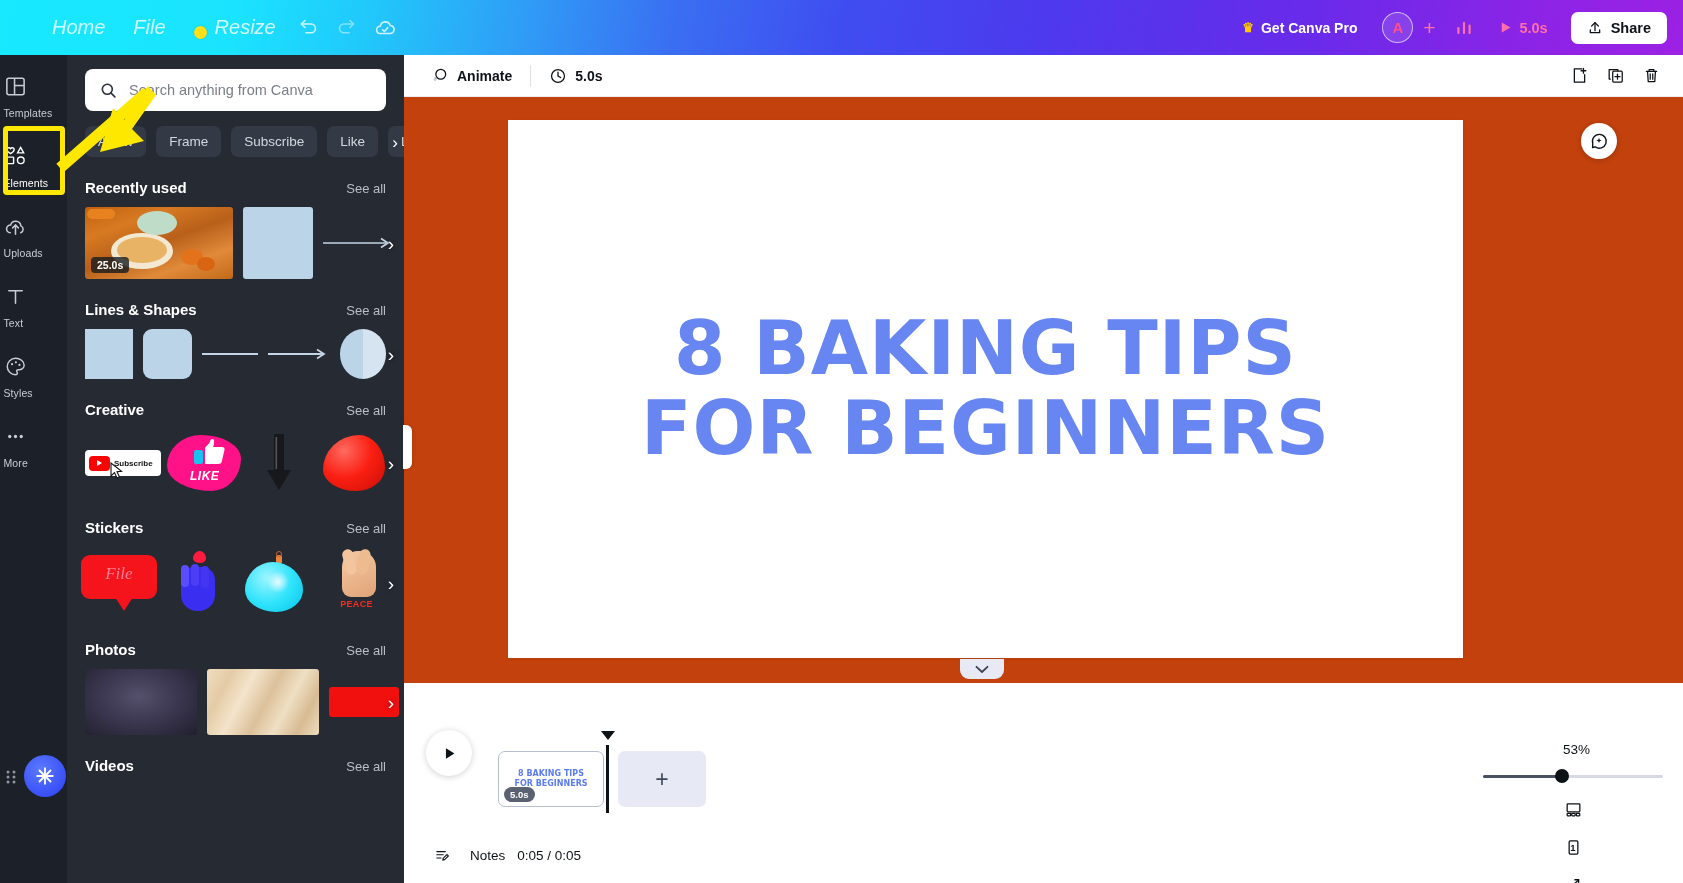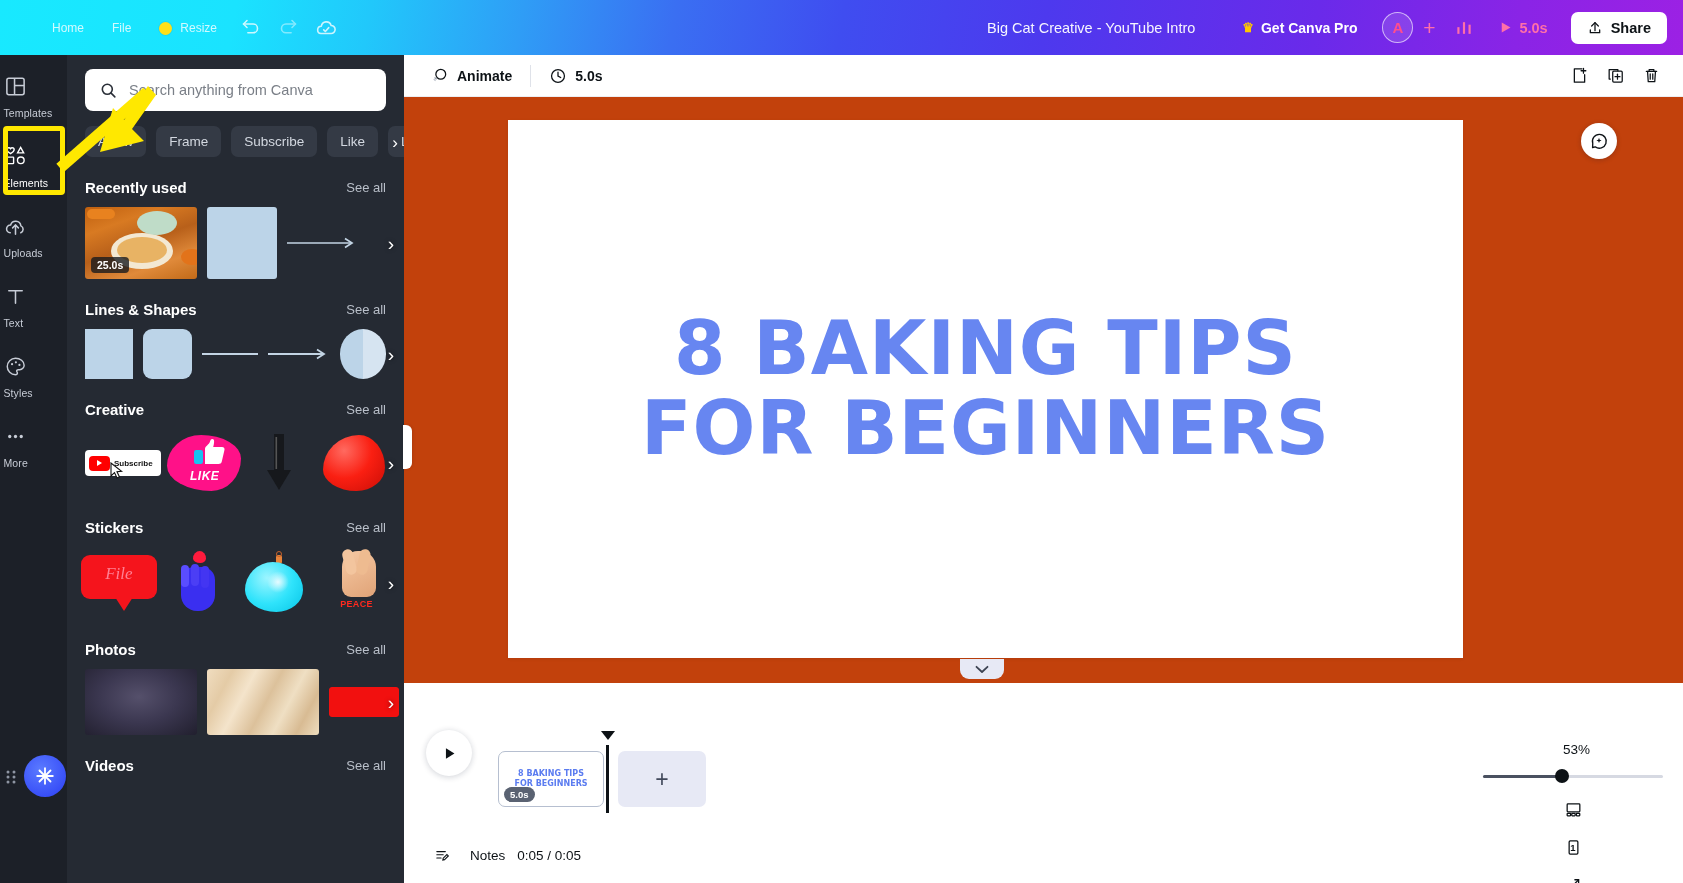--- a/index.html
+++ b/index.html
@@ -15,23 +15,23 @@
   .topbar {
     position: absolute; left: 0; top: 0; width: 1683px; height: 55px;
     background: linear-gradient(100deg,
         #18e9ff 0%, #1ae3ff 14%, #21c8fb 22%, #2f9df6 31%,
         #3a6ff2 40%, #3f4df0 50%, #4d39ee 62%, #6a2aea 78%,
         #8a24e6 90%, #9c21e4 100%);
     display: flex; align-items: center; z-index: 40;
   }
   .tb-left { display: flex; align-items: center; gap: 0; padding-left: 38px; }
   .tb-item {
-    color: rgba(255,255,255,.80); font-size: 12px;
+    color: rgba(255,255,255,.80); font-size: 20px;
     padding: 6px 14px; border-radius: 6px; cursor: pointer;
-    white-space: nowrap; display: flex; align-items: flex-end; gap: 8px;
+    white-space: nowrap; display: flex; align-items: flex-end; gap: 8px; font-style: italic;
   }
   .crown-dot {
     width: 13px; height: 13px; border-radius: 50%;
     background: #ffe017; display: inline-block; flex: none;
     box-shadow: 0 0 0 1px rgba(0,0,0,.05);
   }
   .tb-icobtn {
     width: 38px; height: 34px; display: flex; align-items: center;
     justify-content: center; border-radius: 6px; cursor: pointer;
     opacity: .78;
@@ -122,21 +122,21 @@
     background: #343a45; color: #d3d8e0; font-size: 13.5px;
     padding: 8px 13px; border-radius: 7px; white-space: nowrap;
     cursor: pointer; flex: none;
   }
   .tags-arrow {
     position: absolute; right: -12px; top: 50%; transform: translateY(-50%);
     color: #ffffff; font-size: 17px; cursor: pointer; line-height: 1;
   }
 
   .sec-head {
-    display: flex; align-items: center; justify-content: space-between;
+    display: flex; align-items: flex-end; justify-content: space-between;
     margin-top: 22px; margin-bottom: 11px;
   }
   .sec-title { color: #ffffff; font-size: 15px; font-weight: bold; }
   .see-all { color: #b9bfc9; font-size: 13px; cursor: pointer; }
 
   .row-strip { position: relative; display: flex; gap: 10px; align-items: center; }
   .row-arrow {
     position: absolute; right: -8px; top: 50%; transform: translateY(-50%);
     color: #ffffff; font-size: 19px; cursor: pointer; line-height: 1;
     text-shadow: 0 0 4px rgba(0,0,0,.6);
@@ -307,21 +307,20 @@
       </div>
       <div class="tb-icobtn">
         <svg width="22" height="22" viewBox="0 0 24 24" fill="none" stroke="#ffffff" stroke-width="1.7" stroke-linecap="round" stroke-linejoin="round">
           <path d="M6.5 18a4 4 0 0 1 .4-7.98A5.5 5.5 0 0 1 17.6 9.2 3.9 3.9 0 0 1 17.5 18z"></path>
           <polyline points="9.5,14 11.3,15.8 15,11.6"></polyline>
         </svg>
       </div>
     </div>
 
     <div class="tb-right">
-      <div class="doc-title">Big Cat Creative - YouTube Intro</div>
       <div class="pro-btn">
         <span class="crown">♛</span>
         <span>Get Canva Pro</span>
       </div>
       <div class="avatar-wrap">
         <div class="avatar">A</div>
         <div class="plus-ico">+</div>
       </div>
       <div class="tb-icobtn" style="opacity:1">
         <svg width="20" height="20" viewBox="0 0 24 24">
@@ -437,21 +436,21 @@
         <div class="tag">Like</div>
         <div class="tag" style="overflow:hidden;max-width:34px">Lin</div>
         <div class="tags-arrow">›</div>
       </div>
 
       <div class="sec-head">
         <span class="sec-title">Recently used</span>
         <span class="see-all">See all</span>
       </div>
       <div class="row-strip">
-        <div class="thumb" style="width:112px;height:72px">
+        <div class="thumb" style="width:148px;height:72px">
           <div class="mini" style="background:linear-gradient(160deg,#c0600f 0%,#d87a22 25%,#b8601a 50%,#e08a3a 75%,#c26a18 100%)">
             <div style="position:absolute;left:26px;top:26px;width:62px;height:36px;border-radius:50%;background:#f3e8d2"></div>
             <div style="position:absolute;left:32px;top:30px;width:50px;height:26px;border-radius:50%;background:#e8b364"></div>
             <div style="position:absolute;left:52px;top:4px;width:40px;height:24px;border-radius:50%;background:#bfdcc8"></div>
             <div style="position:absolute;left:96px;top:42px;width:22px;height:16px;border-radius:50%;background:#e2731a"></div>
             <div style="position:absolute;left:112px;top:50px;width:18px;height:14px;border-radius:50%;background:#d96412"></div>
             <div style="position:absolute;left:2px;top:2px;width:28px;height:10px;border-radius:5px;background:#e8821f"></div>
           </div>
           <div class="dur-badge">25.0s</div>
         </div>

